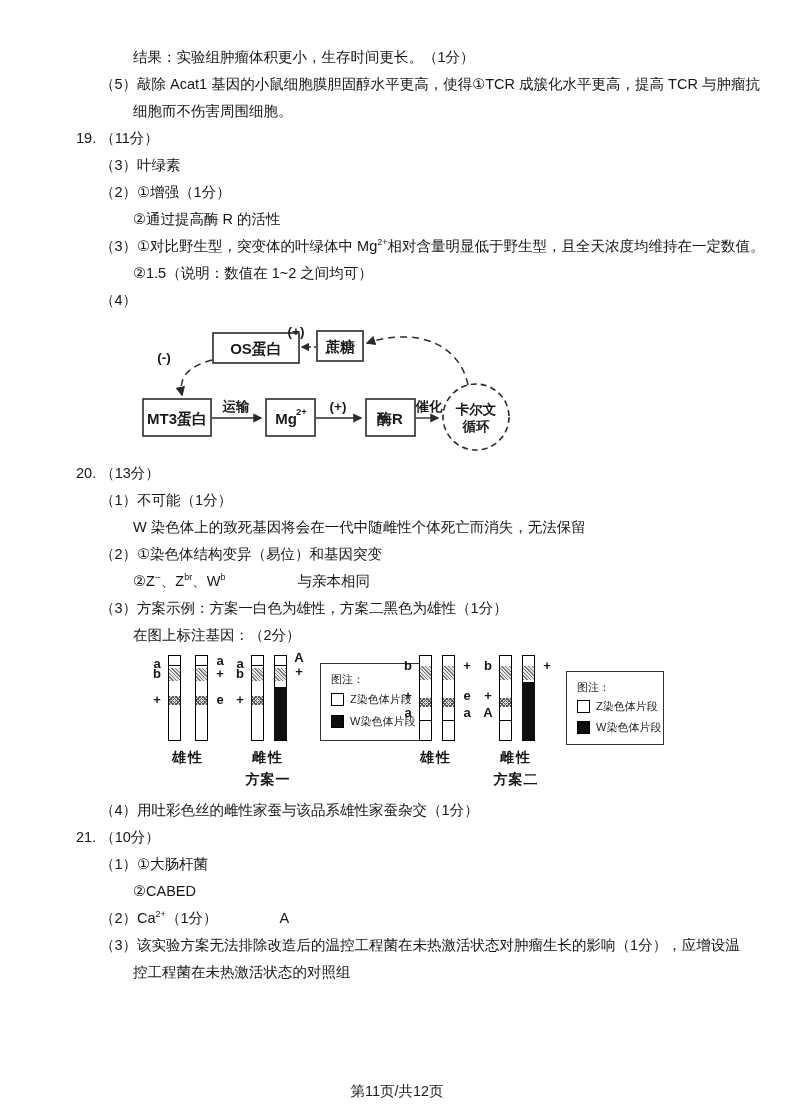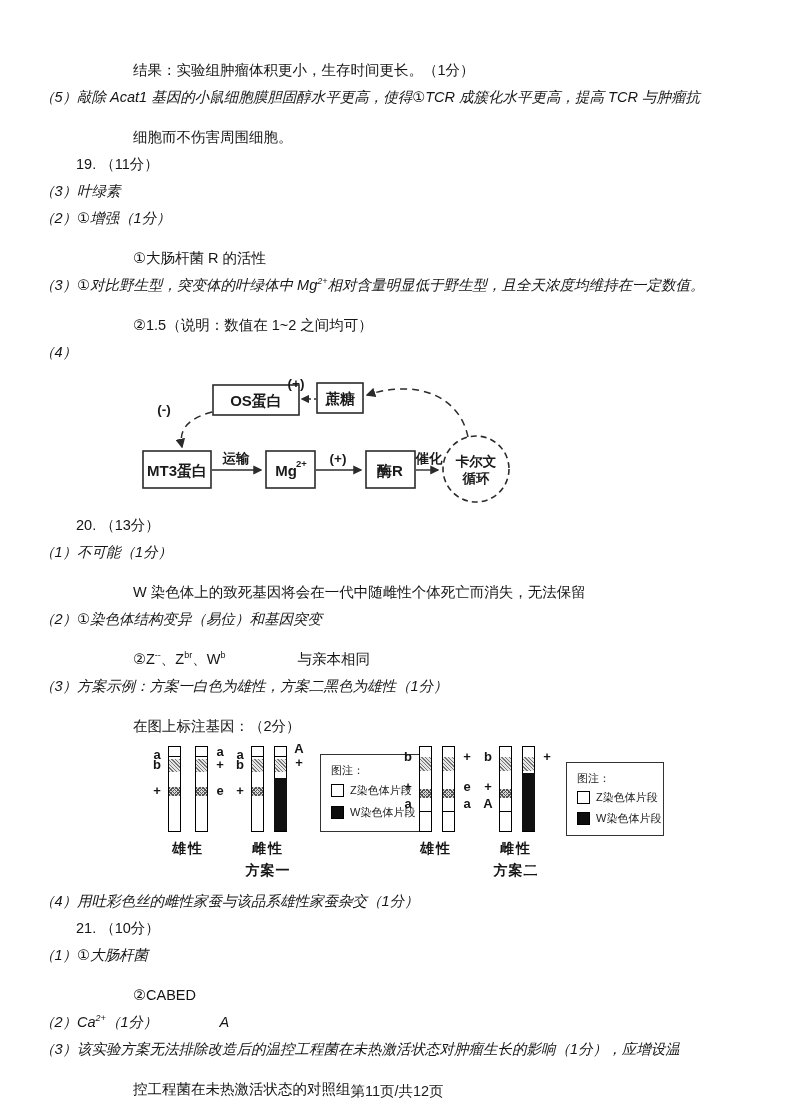--- a/index.html
+++ b/index.html
@@ -1,22 +1,22 @@
 <!DOCTYPE html>
 <html><head>
 <meta charset="utf-8">
 <style>
   html,body{margin:0;padding:0;background:#9a9a9a;}
   .page{width:794px;height:1111px;background:#ffffff;position:relative;margin:0 auto;
         font-family:"Liberation Sans","DejaVu Sans",sans-serif;color:#151515;overflow:hidden;}
   .content{position:absolute;top:44px;left:0;width:794px;}
   .ln{font-size:14.5px;line-height:27px;white-space:nowrap;}
   .i0{padding-left:76px;}
-  .i1{padding-left:40px;font-style:italic;}
-  .i2{padding-left:133px;margin-top:13px;}
+  .i1{padding-left:100px;}
+  .i2{padding-left:133px;}
   sup{font-size:9px;line-height:0;}
   .sp72{display:inline-block;width:72px;}
   .sp62{display:inline-block;width:62px;}
 
   
   .diagwrap{margin-left:138px;height:146px;}
   .diag rect{fill:#fff;stroke:#2b2b2b;stroke-width:1.6;}
   .diag .bx{font-size:15px;font-weight:bold;fill:#1a1a1a;text-anchor:middle;}
   .diag .bxs{font-size:9.5px;font-weight:bold;fill:#1a1a1a;}
   .diag .lab{font-size:13.5px;font-weight:bold;fill:#1a1a1a;text-anchor:middle;}
@@ -50,21 +50,21 @@
 <div class="page">
   <div class="content">
 
     <div class="ln i2"><span>结果：实验组肿瘤体积更小，生存时间更长。（1分）</span></div>
     <div class="ln i1"><span>（5）敲除 Acat1 基因的小鼠细胞膜胆固醇水平更高，使得①TCR 成簇化水平更高，提高 TCR 与肿瘤抗</span></div>
     <div class="ln i2"><span>细胞而不伤害周围细胞。</span></div>
 
     <div class="ln i0"><span>19. （11分）</span></div>
     <div class="ln i1"><span>（3）叶绿素</span></div>
     <div class="ln i1"><span>（2）①增强（1分）</span></div>
-    <div class="ln i2"><span>①大肠杆菌 R 的活性</span></div>
+    <div class="ln i2"><span>②通过提高酶 R 的活性</span></div>
     <div class="ln i1"><span>（3）①对比野生型，突变体的叶绿体中 Mg</span><sup>2+</sup><span>相对含量明显低于野生型，且全天浓度均维持在一定数值。</span></div>
     <div class="ln i2"><span>②1.5（说明：数值在 1~2 之间均可）</span></div>
     <div class="ln i1"><span>（4）</span></div>
 
     <div class="diagwrap">
       <svg class="diag" width="420" height="146" viewBox="0 0 420 146">
         <defs>
           <marker id="arr" viewBox="0 0 10 10" refX="8.5" refY="5" markerWidth="6.5" markerHeight="6.5" orient="auto-start-reverse">
             <path d="M0,0 L10,5 L0,10 z" fill="#2b2b2b"></path>
           </marker>

